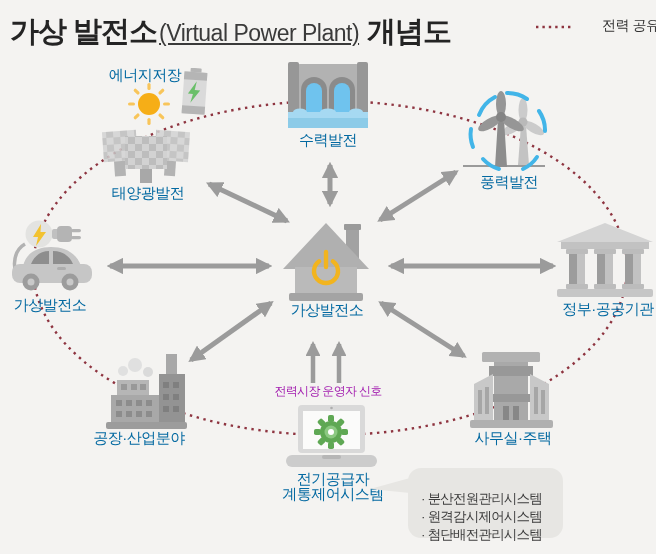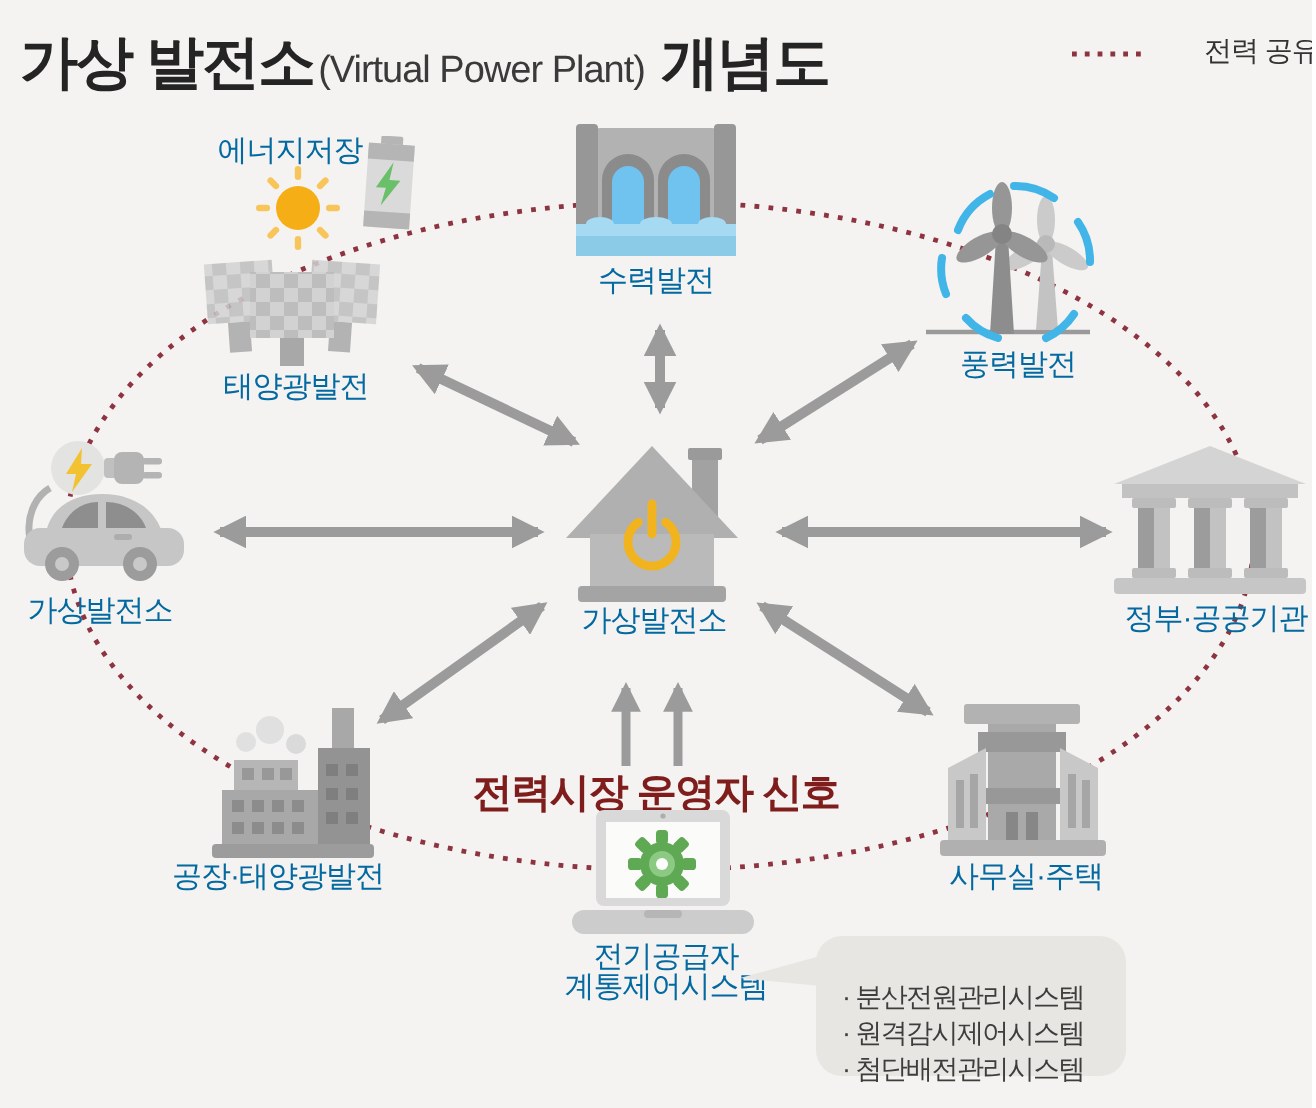--- a/index.html
+++ b/index.html
@@ -2,28 +2,28 @@
 <html><head>
 <meta charset="utf-8">
 <style>
   html,body{margin:0;padding:0;}
   body{font-family:"Liberation Sans","DejaVu Sans",sans-serif;}
   #stage{position:relative;width:656px;height:554px;background:#f4f3f1;overflow:hidden;}
   .abs{position:absolute;}
   
   #titlebar{position:absolute;left:10px;top:12px;display:flex;align-items:baseline;color:#242424;white-space:nowrap;}
   #titlebar .t-bold{font-size:29px;font-weight:800;letter-spacing:-1px;}
-  #titlebar .t-light{font-size:19px;font-weight:300;letter-spacing:-0.5px;margin:0 2px;color:#3a3a3a;}
+  #titlebar .t-light{font-size:23px;font-weight:300;letter-spacing:-0.5px;margin:0 2px;color:#3a3a3a;text-decoration:underline;}
   #titlebar .t-gap{margin-left:6px;}
   
   #legend{position:absolute;left:534px;top:17px;display:flex;align-items:center;}
   #legend .legend-label{font-size:14px;font-weight:500;color:#333;margin-left:7px;letter-spacing:-0.5px;white-space:nowrap;}
   
   .node-label{position:absolute;transform:translateX(-50%);font-size:15px;font-weight:500;color:#0369a1;letter-spacing:-0.5px;white-space:nowrap;text-align:center;}
-  .signal-label{position:absolute;transform:translateX(-50%);font-size:20px;font-weight:700;color:#7f1d1d;letter-spacing:-0.7px;white-space:nowrap;}
+  .signal-label{position:absolute;transform:translateX(-50%);font-size:12px;font-weight:400;color:#a21caf;letter-spacing:-0.7px;white-space:nowrap;}
   .two-line{line-height:15px;}
   
   #callout{position:absolute;left:408px;top:468px;width:155px;height:70px;background:#e7e6e3;border-radius:13px;padding:22px 0 0 13px;box-sizing:border-box;}
   #callout .co-item{font-size:13.5px;color:#3d3d3d;font-weight:500;letter-spacing:-0.8px;line-height:18px;white-space:nowrap;}
   #callout-tail{position:absolute;left:370px;top:476px;}
   svg{display:block;}
 </style>
 </head>
 <body>
 
@@ -235,21 +235,21 @@
     <rect x="13" y="48" width="6" height="6" fill="#8c8c8c"></rect>
       <rect x="23" y="48" width="6" height="6" fill="#8c8c8c"></rect>
       <rect x="33" y="48" width="6" height="6" fill="#8c8c8c"></rect>
       <rect x="43" y="48" width="6" height="6" fill="#8c8c8c"></rect>
     <rect x="13" y="59" width="6" height="6" fill="#8c8c8c"></rect>
       <rect x="23" y="59" width="6" height="6" fill="#8c8c8c"></rect>
       <rect x="33" y="59" width="6" height="6" fill="#8c8c8c"></rect>
       <rect x="43" y="59" width="6" height="6" fill="#8c8c8c"></rect>
     <rect x="3" y="70" width="81" height="7" rx="2" fill="#9c9c9c"></rect>
   </svg>
-  <div class="node-label" style="left:139px;top:429px;">공장·태양광발전</div>
+  <div class="node-label" style="left:139px;top:429px;">공장·산업분야</div>
 
   <svg class="abs" width="87" height="80" viewBox="0 0 87 80" style="left:468px;top:350px;">
     <rect x="14" y="2" width="58" height="10" rx="1.5" fill="#b2b2b2"></rect>
     <rect x="26" y="12" width="34" height="58" fill="#a9a9a9"></rect>
     <rect x="21" y="16" width="44" height="10" fill="#989898"></rect>
     <rect x="23" y="44" width="40" height="8" fill="#989898"></rect>
     <rect x="35" y="56" width="6" height="14" fill="#878787"></rect>
     <rect x="45" y="56" width="6" height="14" fill="#878787"></rect>
     <polygon points="6,34 25,24 25,70 6,70" fill="#c8c8c8"></polygon>
     <rect x="10" y="40" width="4" height="24" fill="#a6a6a6"></rect>

